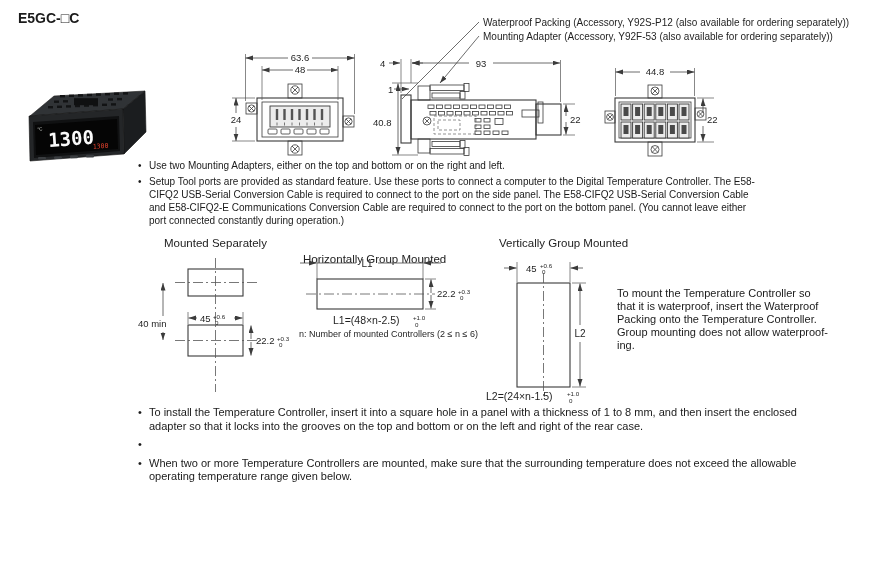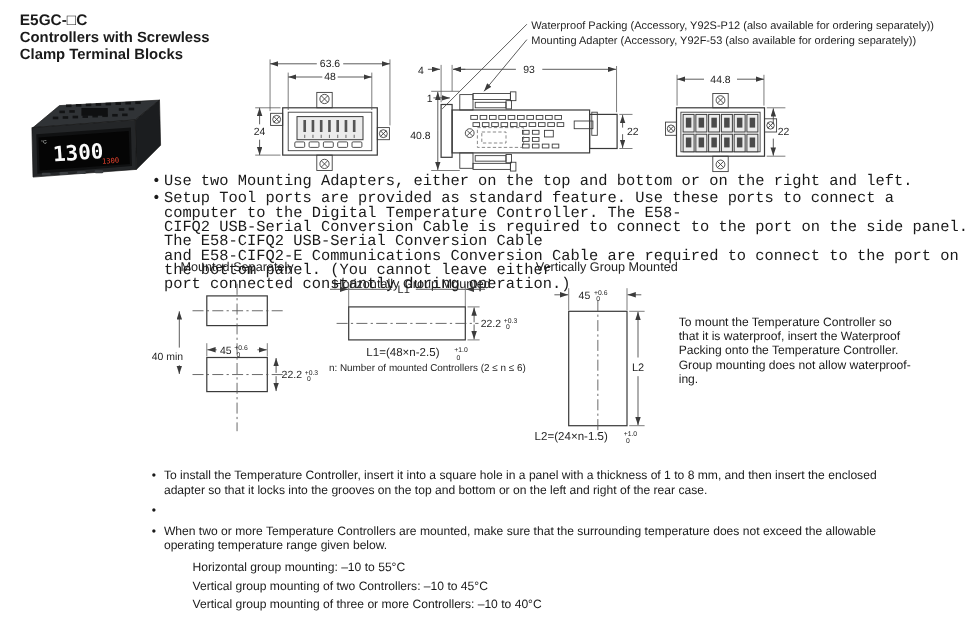--- a/index.html
+++ b/index.html
@@ -4,21 +4,21 @@
 <style>
   html,body{margin:0;padding:0;background:#fff;}
   .page{position:relative;width:887px;height:578px;background:#ffffff;overflow:hidden;
         font-family:"Liberation Sans",sans-serif;color:#1a1a1a;}
   .abs{position:absolute;}
   .ml{white-space:pre-line;}
   
   .title-model{font-size:14px;font-weight:bold;line-height:16px;}
   .title-sub{font-size:13.5px;font-weight:bold;line-height:16px;}
   
-  .notes{font-size:14px;line-height:13px;font-family:Liberation Mono, monospace;}
+  .notes{font-size:10px;line-height:13px;}
   .notes-bottom{font-size:11px;line-height:13.5px;}
   .bullet{display:flex;}
   .bmark{width:11px;flex:0 0 11px;}
   .bmark::before{content:"•";}
   .mb3{margin-bottom:3px;}
   .mb5{margin-bottom:5px;}
   .sublines{margin-left:37px;line-height:17.2px;margin-top:4px;margin-bottom:3px;}
   .diagram-heading{font-size:11.5px;color:#222;}
   .side-note{font-size:11px;line-height:13px;width:270px;}
   
@@ -38,22 +38,20 @@
   .seg{stroke:#555;stroke-width:2.4;}
   .seg2{stroke:#777;stroke-width:1;}
 </style>
 </head>
 <body>
 
 <div class="page">
 
   <div class="abs" style="left:18px;top:10px;">
     <div class="title-model">E5GC-□C</div>
-    <div class="title-sub ml">Controllers with Screwless
-Clamp Terminal Blocks</div>
   </div>
 
   <svg class="abs" style="left:24px;top:76px;" width="132" height="88" viewBox="0 0 132 88">
     <polygon points="6,40 99,33 121,15 30,20" fill="#303336" stroke="#1b1b1b" stroke-width="0.6"></polygon>
     <polygon points="99,33 121,15 122,56 100,78" fill="#1b1d1f" stroke="#141414" stroke-width="0.6"></polygon>
     <polygon points="5,40 99,33 100,78 6,85" fill="#242628" stroke="#141414" stroke-width="0.6"></polygon>
     <g>
       <rect x="36" y="19" width="5" height="2.4" fill="#121314"></rect>
         <rect x="45" y="18.6" width="5" height="2.4" fill="#121314"></rect>
         <rect x="54" y="18.2" width="5" height="2.4" fill="#121314"></rect>
@@ -330,21 +328,21 @@
       <span class="bmark"></span>
       <div class="ml">Setup Tool ports are provided as standard feature. Use these ports to connect a computer to the Digital Temperature Controller. The E58-
 CIFQ2 USB-Serial Conversion Cable is required to connect to the port on the side panel. The E58-CIFQ2 USB-Serial Conversion Cable
 and E58-CIFQ2-E Communications Conversion Cable are required to connect to the port on the bottom panel. (You cannot leave either
 port connected constantly during operation.)</div>
     </div>
   </div>
 
   <div class="abs diagram-heading" style="left:164px;top:237px;">Mounted Separately</div>
   <div class="abs diagram-heading" style="left:303px;top:237px;margin-top:16px;">Horizontally Group Mounted</div>
-  <div class="abs diagram-heading" style="left:487px;top:237px;">Vertically Group Mounted</div>
+  <div class="abs diagram-heading" style="left:499px;top:237px;">Vertically Group Mounted</div>
 
   <svg class="abs" style="left:130px;top:232px;" width="475" height="180" viewBox="0 0 475 180">
     <defs>
       <marker id="ar2" markerUnits="userSpaceOnUse" markerWidth="8" markerHeight="6" refX="7.5" refY="2.5" orient="auto">
         <path d="M0,0 L7.5,2.5 L0,5 Z" fill="#3b3b3b"></path>
       </marker>
     </defs>
 
     <g>
       <rect class="ol" x="58" y="37" width="55" height="27"></rect>
@@ -412,32 +410,29 @@
       <text class="tol" x="439" y="171">0</text>
     </g>
   </svg>
 
   <div class="abs side-note ml" style="left:617px;top:287px;">To mount the Temperature Controller so
 that it is waterproof, insert the Waterproof
 Packing onto the Temperature Controller.
 Group mounting does not allow waterproof-
 ing.</div>
 
-  <div class="abs notes-bottom" style="left:138px;top:426px;width:748px;">
+  <div class="abs notes-bottom" style="left:138px;top:406px;width:748px;">
     <div class="bullet mb5">
       <span class="bmark"></span>
       <div class="ml">To install the Temperature Controller, insert it into a square hole in a panel with a thickness of 1 to 8 mm, and then insert the enclosed
 adapter so that it locks into the grooves on the top and bottom or on the left and right of the rear case.</div>
     </div>
     <div class="bullet mb5">
       <span class="bmark"></span>
     </div>
     <div class="bullet">
       <span class="bmark"></span>
       <div class="ml">When two or more Temperature Controllers are mounted, make sure that the surrounding temperature does not exceed the allowable
 operating temperature range given below.</div>
     </div>
-    <div class="sublines ml">Horizontal group mounting: –10 to 55°C
-Vertical group mounting of two Controllers: –10 to 45°C
-Vertical group mounting of three or more Controllers: –10 to 40°C</div>
   </div>
 
 </div>
 
 </body></html>

